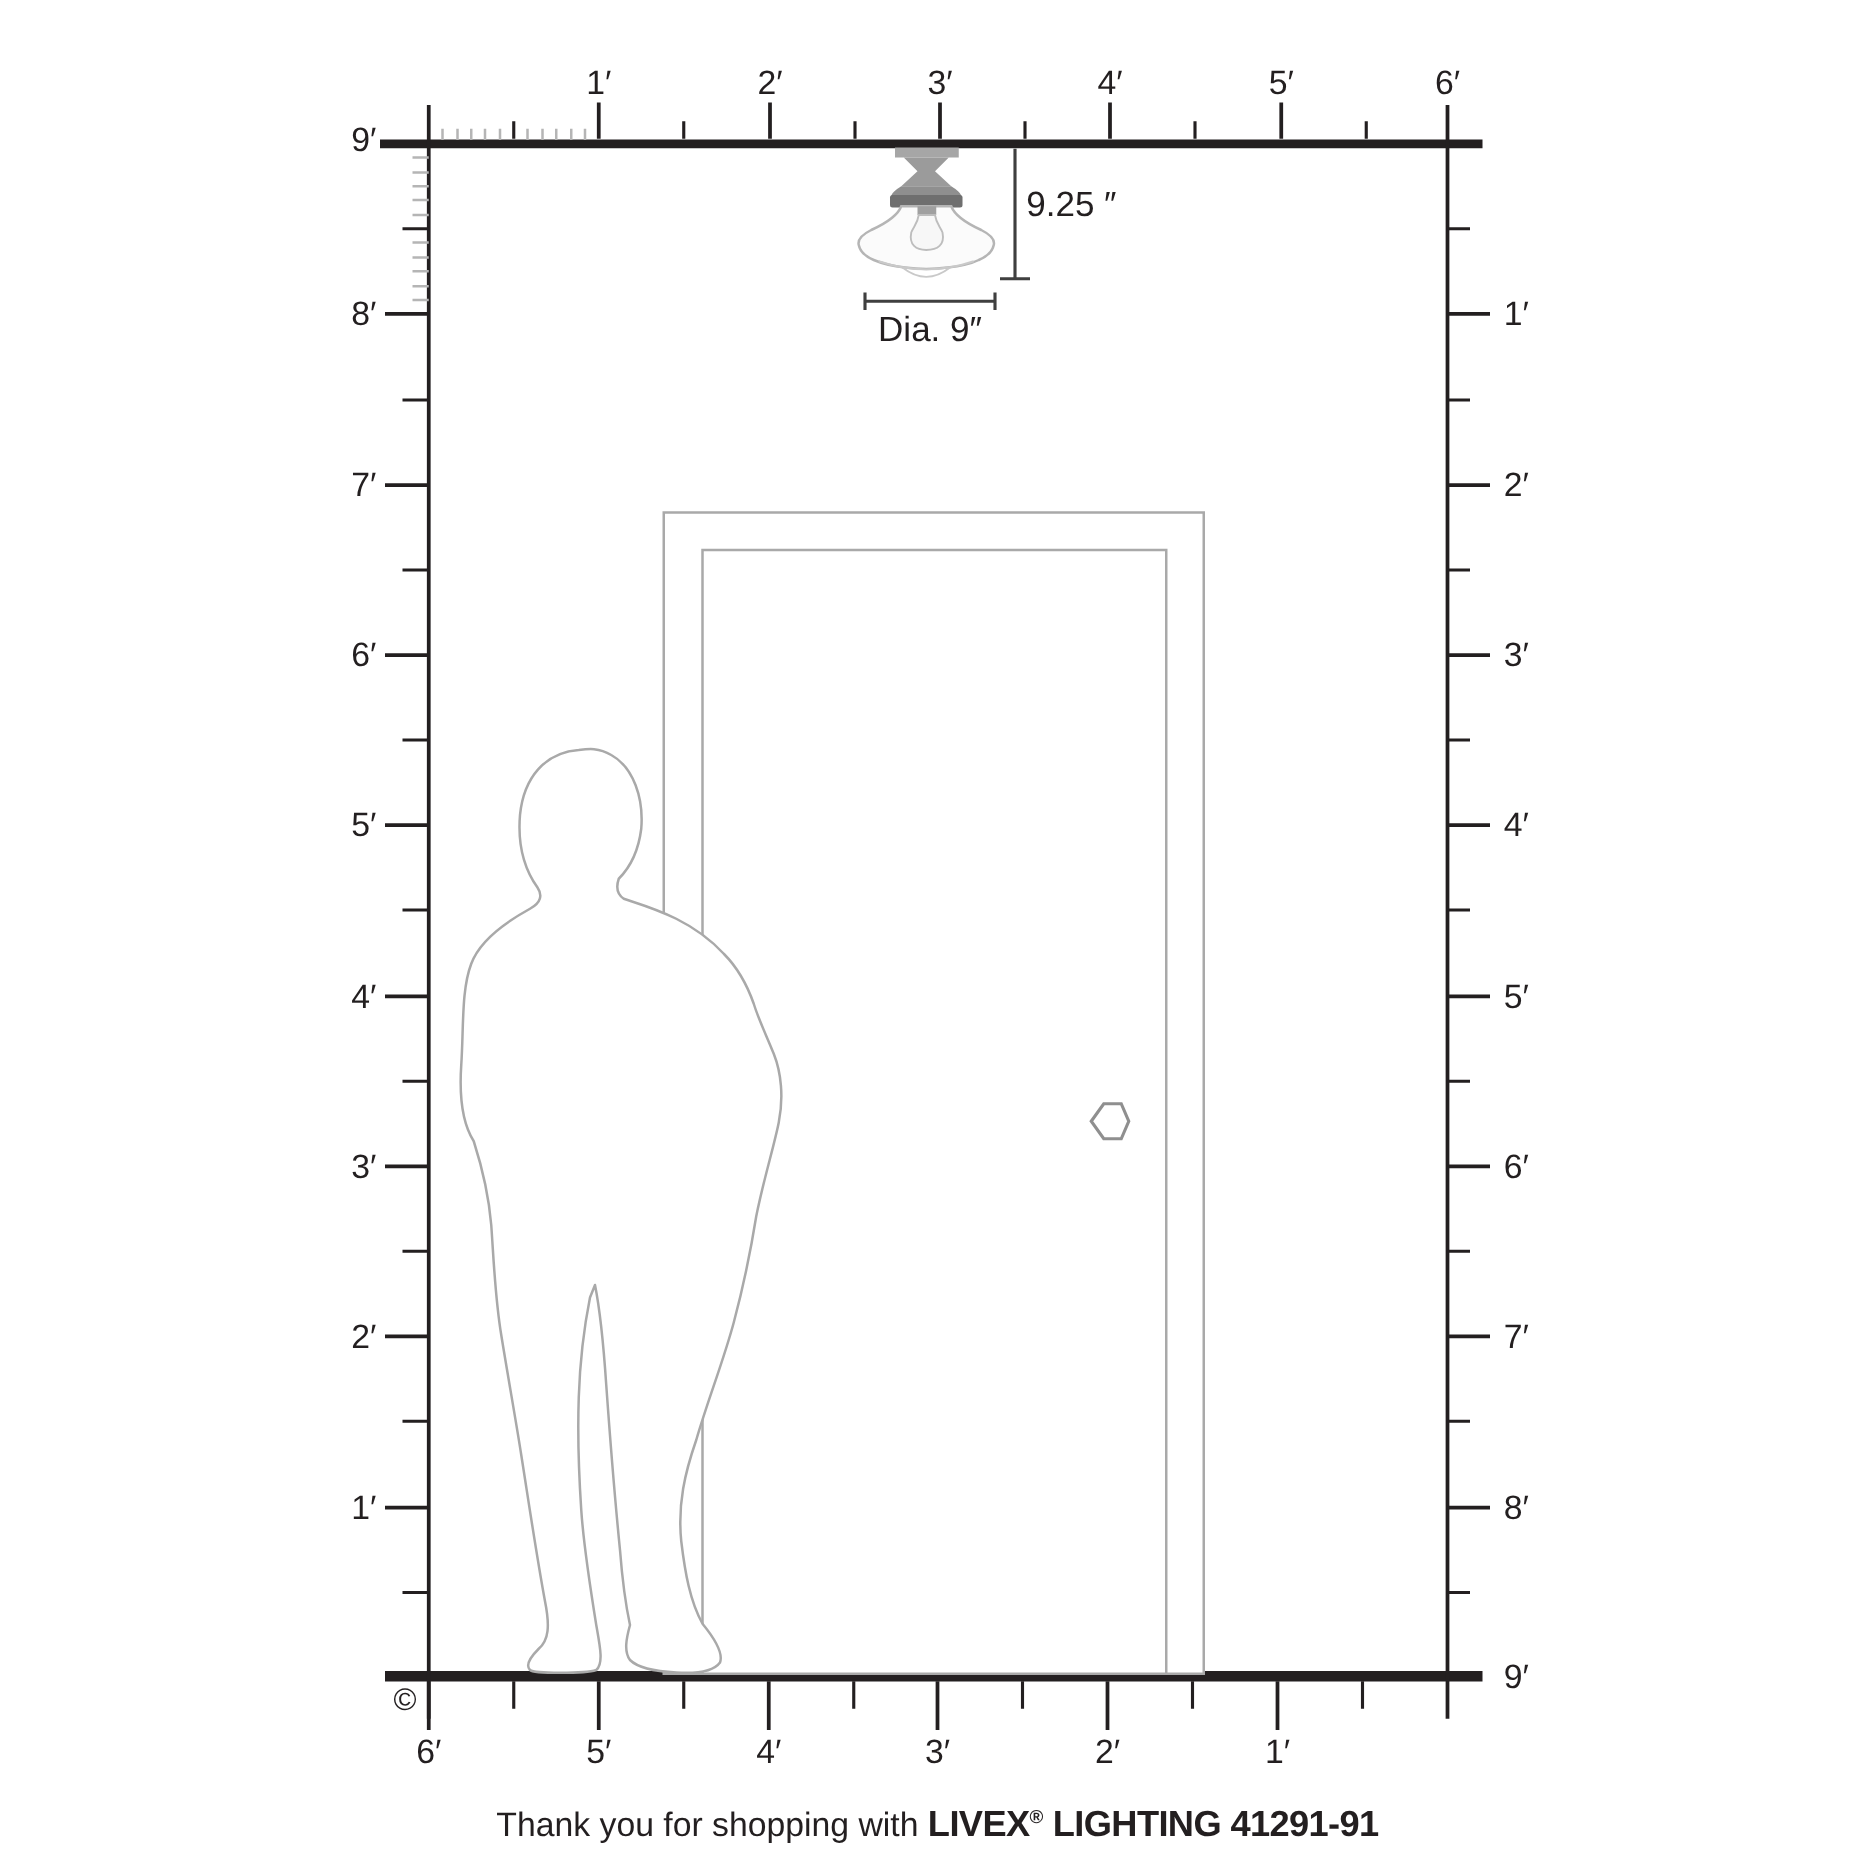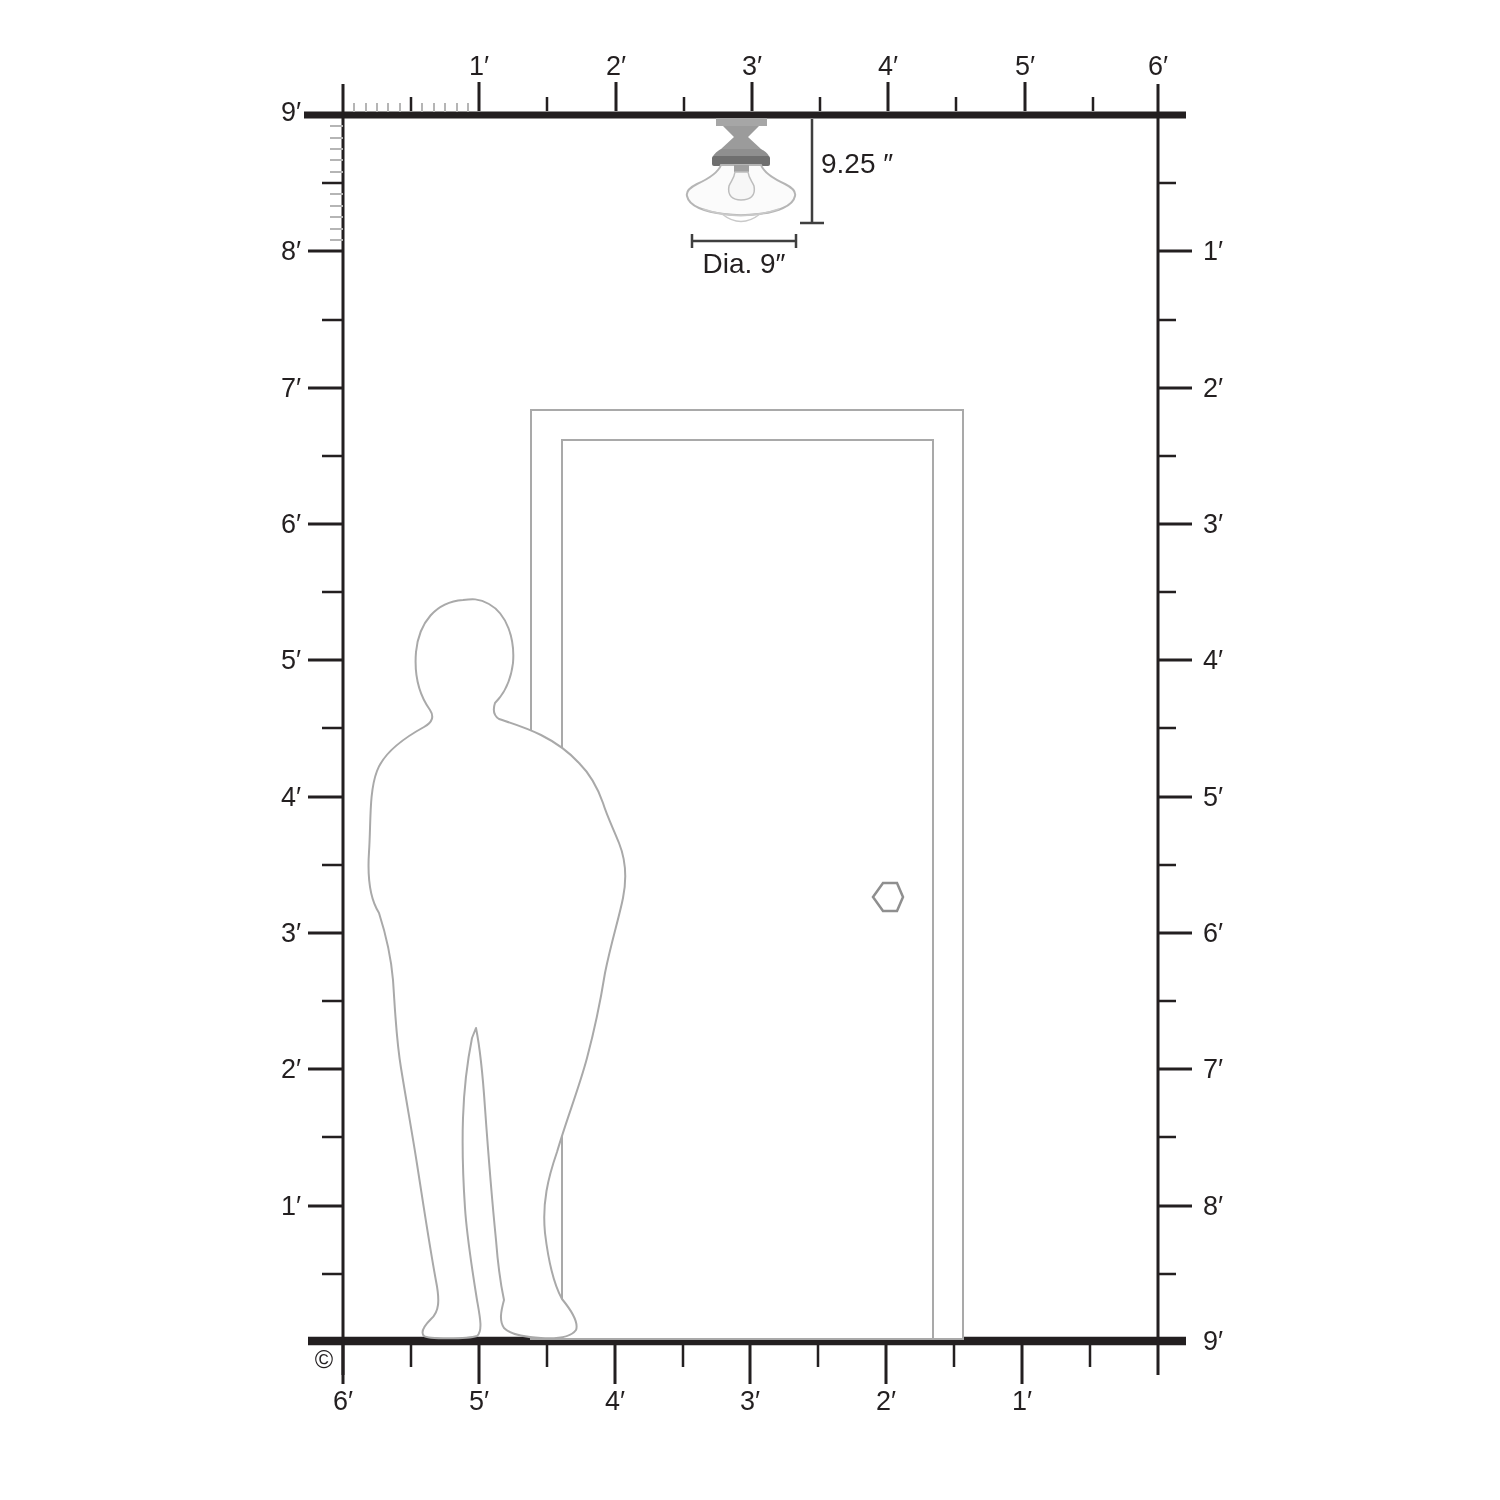--- a/index.html
+++ b/index.html
@@ -157,13 +157,14 @@
     <text class="dim-label" x="821" y="173" text-anchor="start">9.25 ″</text>
   </g>
   <g>
     <path d="M692 234 V248 M692 241 H796 M796 234 V248" fill="none" stroke="#3f3f3f" stroke-width="2.5"></path>
     <text class="dim-label" x="744" y="273" text-anchor="middle">Dia. 9″</text>
   </g>
 
   <text class="copyright" x="324" y="1368" text-anchor="middle">©</text>
 </svg>
 
+  <div class="caption"><span>Thank you for shopping with </span><span class="bold">LIVEX</span><span class="reg">®</span><span class="bold"> LIGHTING 41291-91</span></div>
 </div>
 
 </body></html>

